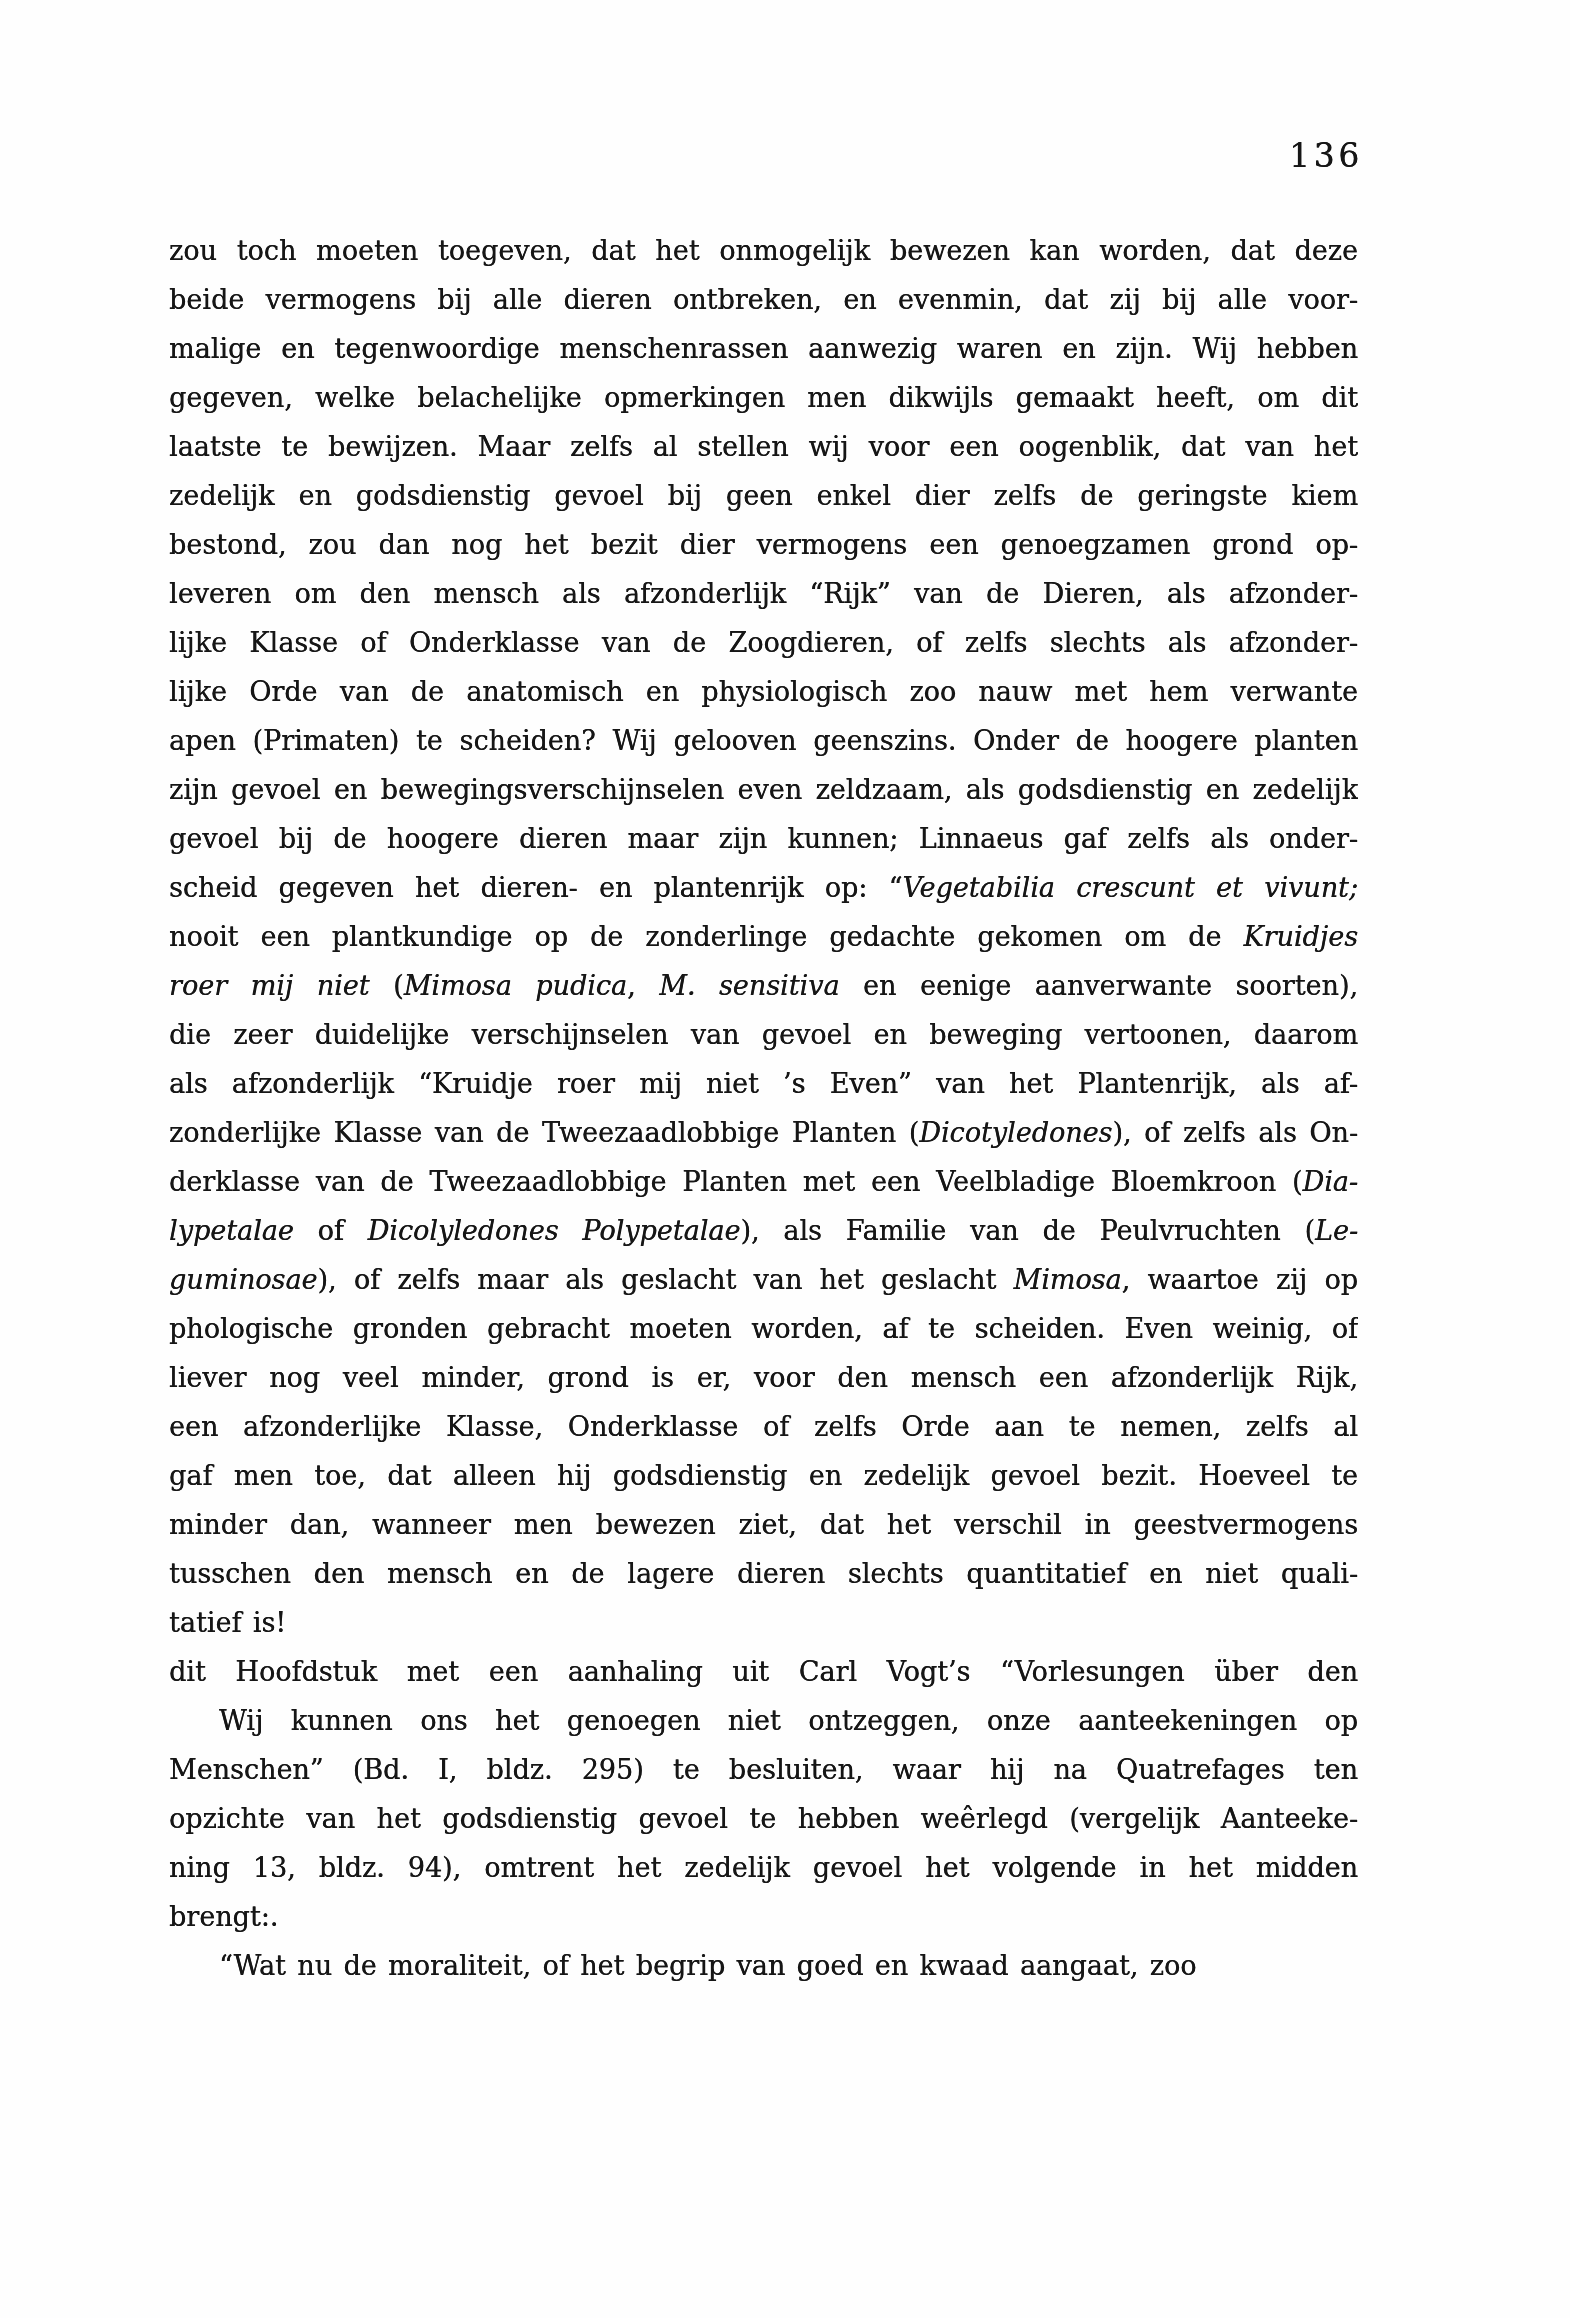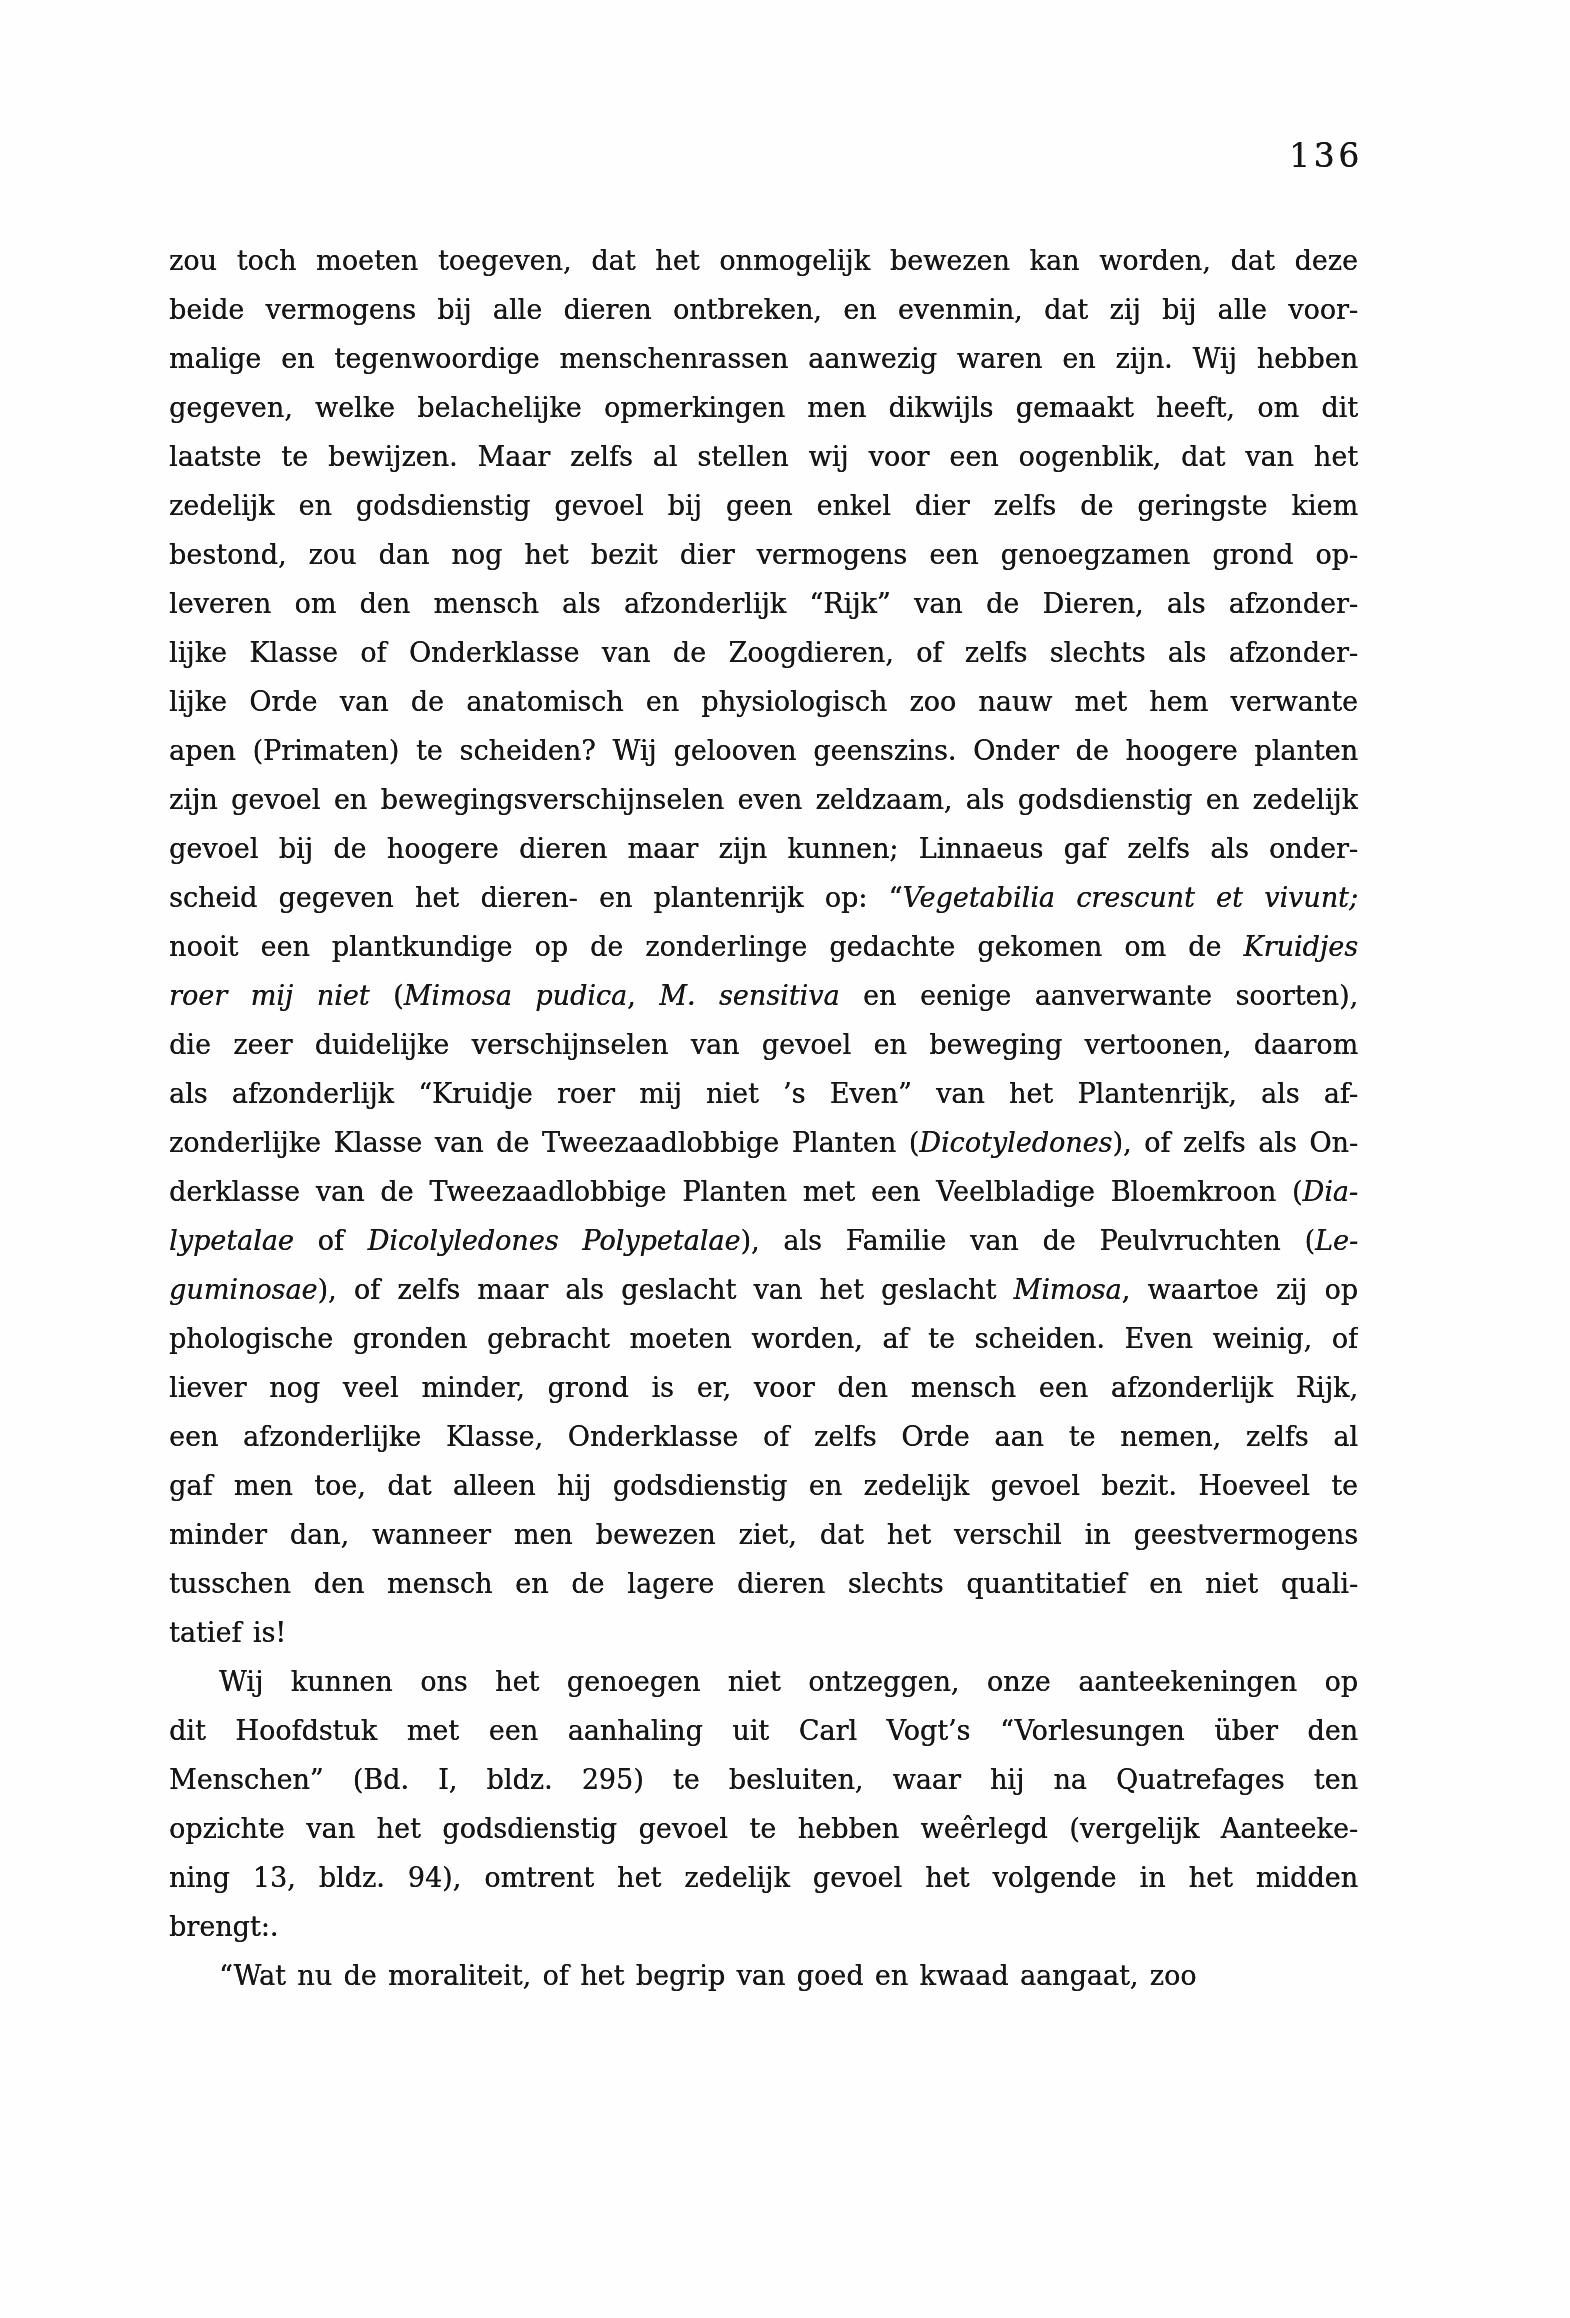--- a/index.html
+++ b/index.html
@@ -14,21 +14,21 @@
   .page-number{
     position:absolute;
     top:135px;left:176px;width:1187px;
     text-align:right;
     font-size:33px;line-height:42px;
     letter-spacing:3.7px;
     text-shadow:0.3px 0 0 currentColor;
   }
   .text-column{
     position:absolute;
-    left:169px;top:236px;width:1189px;
+    left:169px;top:226px;width:1189px;
   }
   .line{
     height:49px;line-height:49px;
     font-size:27px;
     text-align:justify;
     -moz-text-align-last:justify;
     text-align-last:justify;
     word-spacing:2.8px;
     overflow:hidden;
     text-shadow:0.3px 0 0 currentColor;
@@ -68,22 +68,22 @@
       <div class="line"><span>derklasse van de Tweezaadlobbige Planten met een Veelbladige Bloemkroon (</span><span class="it">Dia-</span></div>
       <div class="line"><span class="it">lypetalae</span><span> of </span><span class="it">Dicolyledones Polypetalae</span><span>), als Familie van de Peulvruchten (</span><span class="it">Le-</span></div>
       <div class="line"><span class="it">guminosae</span><span>), of zelfs maar als geslacht van het geslacht </span><span class="it">Mimosa</span><span>, waartoe zij op mor-</span></div>
       <div class="line"><span>phologische gronden gebracht moeten worden, af te scheiden. Even weinig, of</span></div>
       <div class="line"><span>liever nog veel minder, grond is er, voor den mensch een afzonderlijk Rijk,</span></div>
       <div class="line"><span>een afzonderlijke Klasse, Onderklasse of zelfs Orde aan te nemen, zelfs al</span></div>
       <div class="line"><span>gaf men toe, dat alleen hij godsdienstig en zedelijk gevoel bezit. Hoeveel te</span></div>
       <div class="line"><span>minder dan, wanneer men bewezen ziet, dat het verschil in geestvermogens</span></div>
       <div class="line"><span>tusschen den mensch en de lagere dieren slechts quantitatief en niet quali-</span></div>
       <div class="line last"><span>tatief is!</span></div>
+      <div class="line"><span>dit Hoofdstuk met een aanhaling uit Carl Vogt’s “Vorlesungen über den</span></div>
       <div class="line indent"><span>Wij kunnen ons het genoegen niet ontzeggen, onze aanteekeningen op</span></div>
-      <div class="line"><span>dit Hoofdstuk met een aanhaling uit Carl Vogt’s “Vorlesungen über den</span></div>
       <div class="line"><span>Menschen” (Bd. I, bldz. 295) te besluiten, waar hij na Quatrefages ten</span></div>
       <div class="line"><span>opzichte van het godsdienstig gevoel te hebben weêrlegd (vergelijk Aanteeke-</span></div>
       <div class="line"><span>ning 13, bldz. 94), omtrent het zedelijk gevoel het volgende in het midden</span></div>
       <div class="line last"><span>brengt:.</span></div>
       <div class="line last indent"><span>“Wat nu de moraliteit, of het begrip van goed en kwaad aangaat, zoo</span></div>
     </div>
 </div>
 
 
 </body></html>

